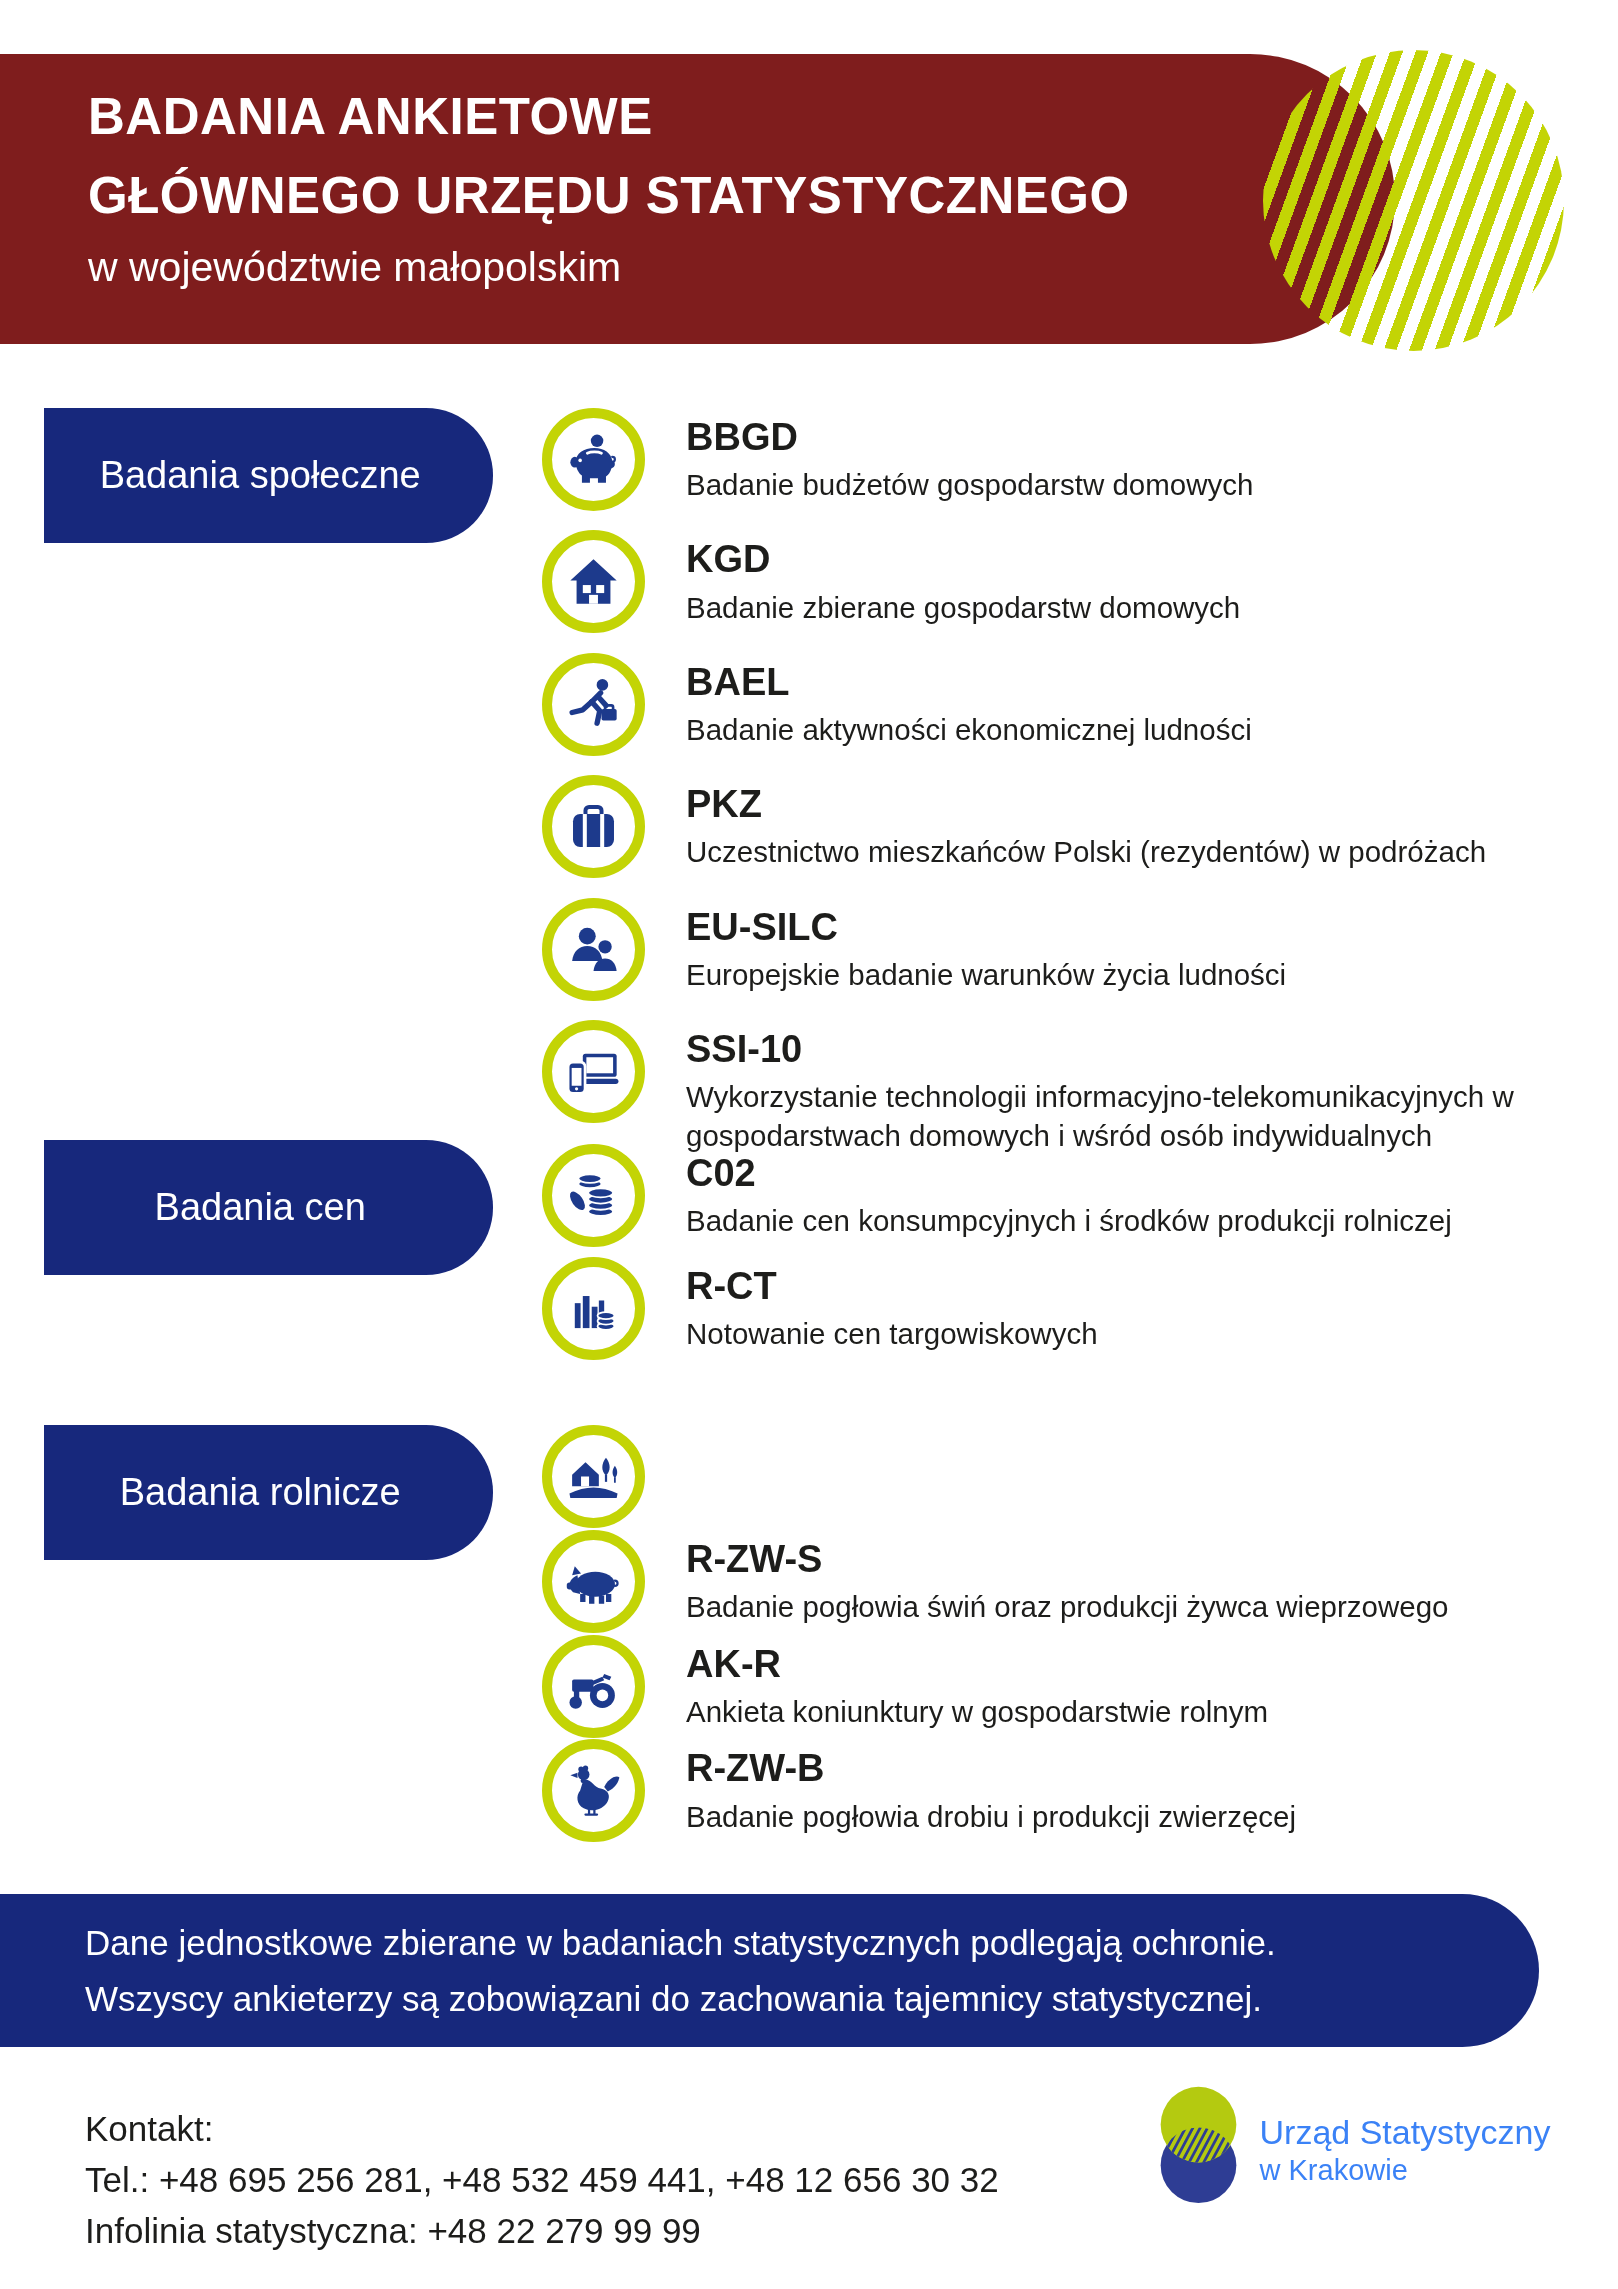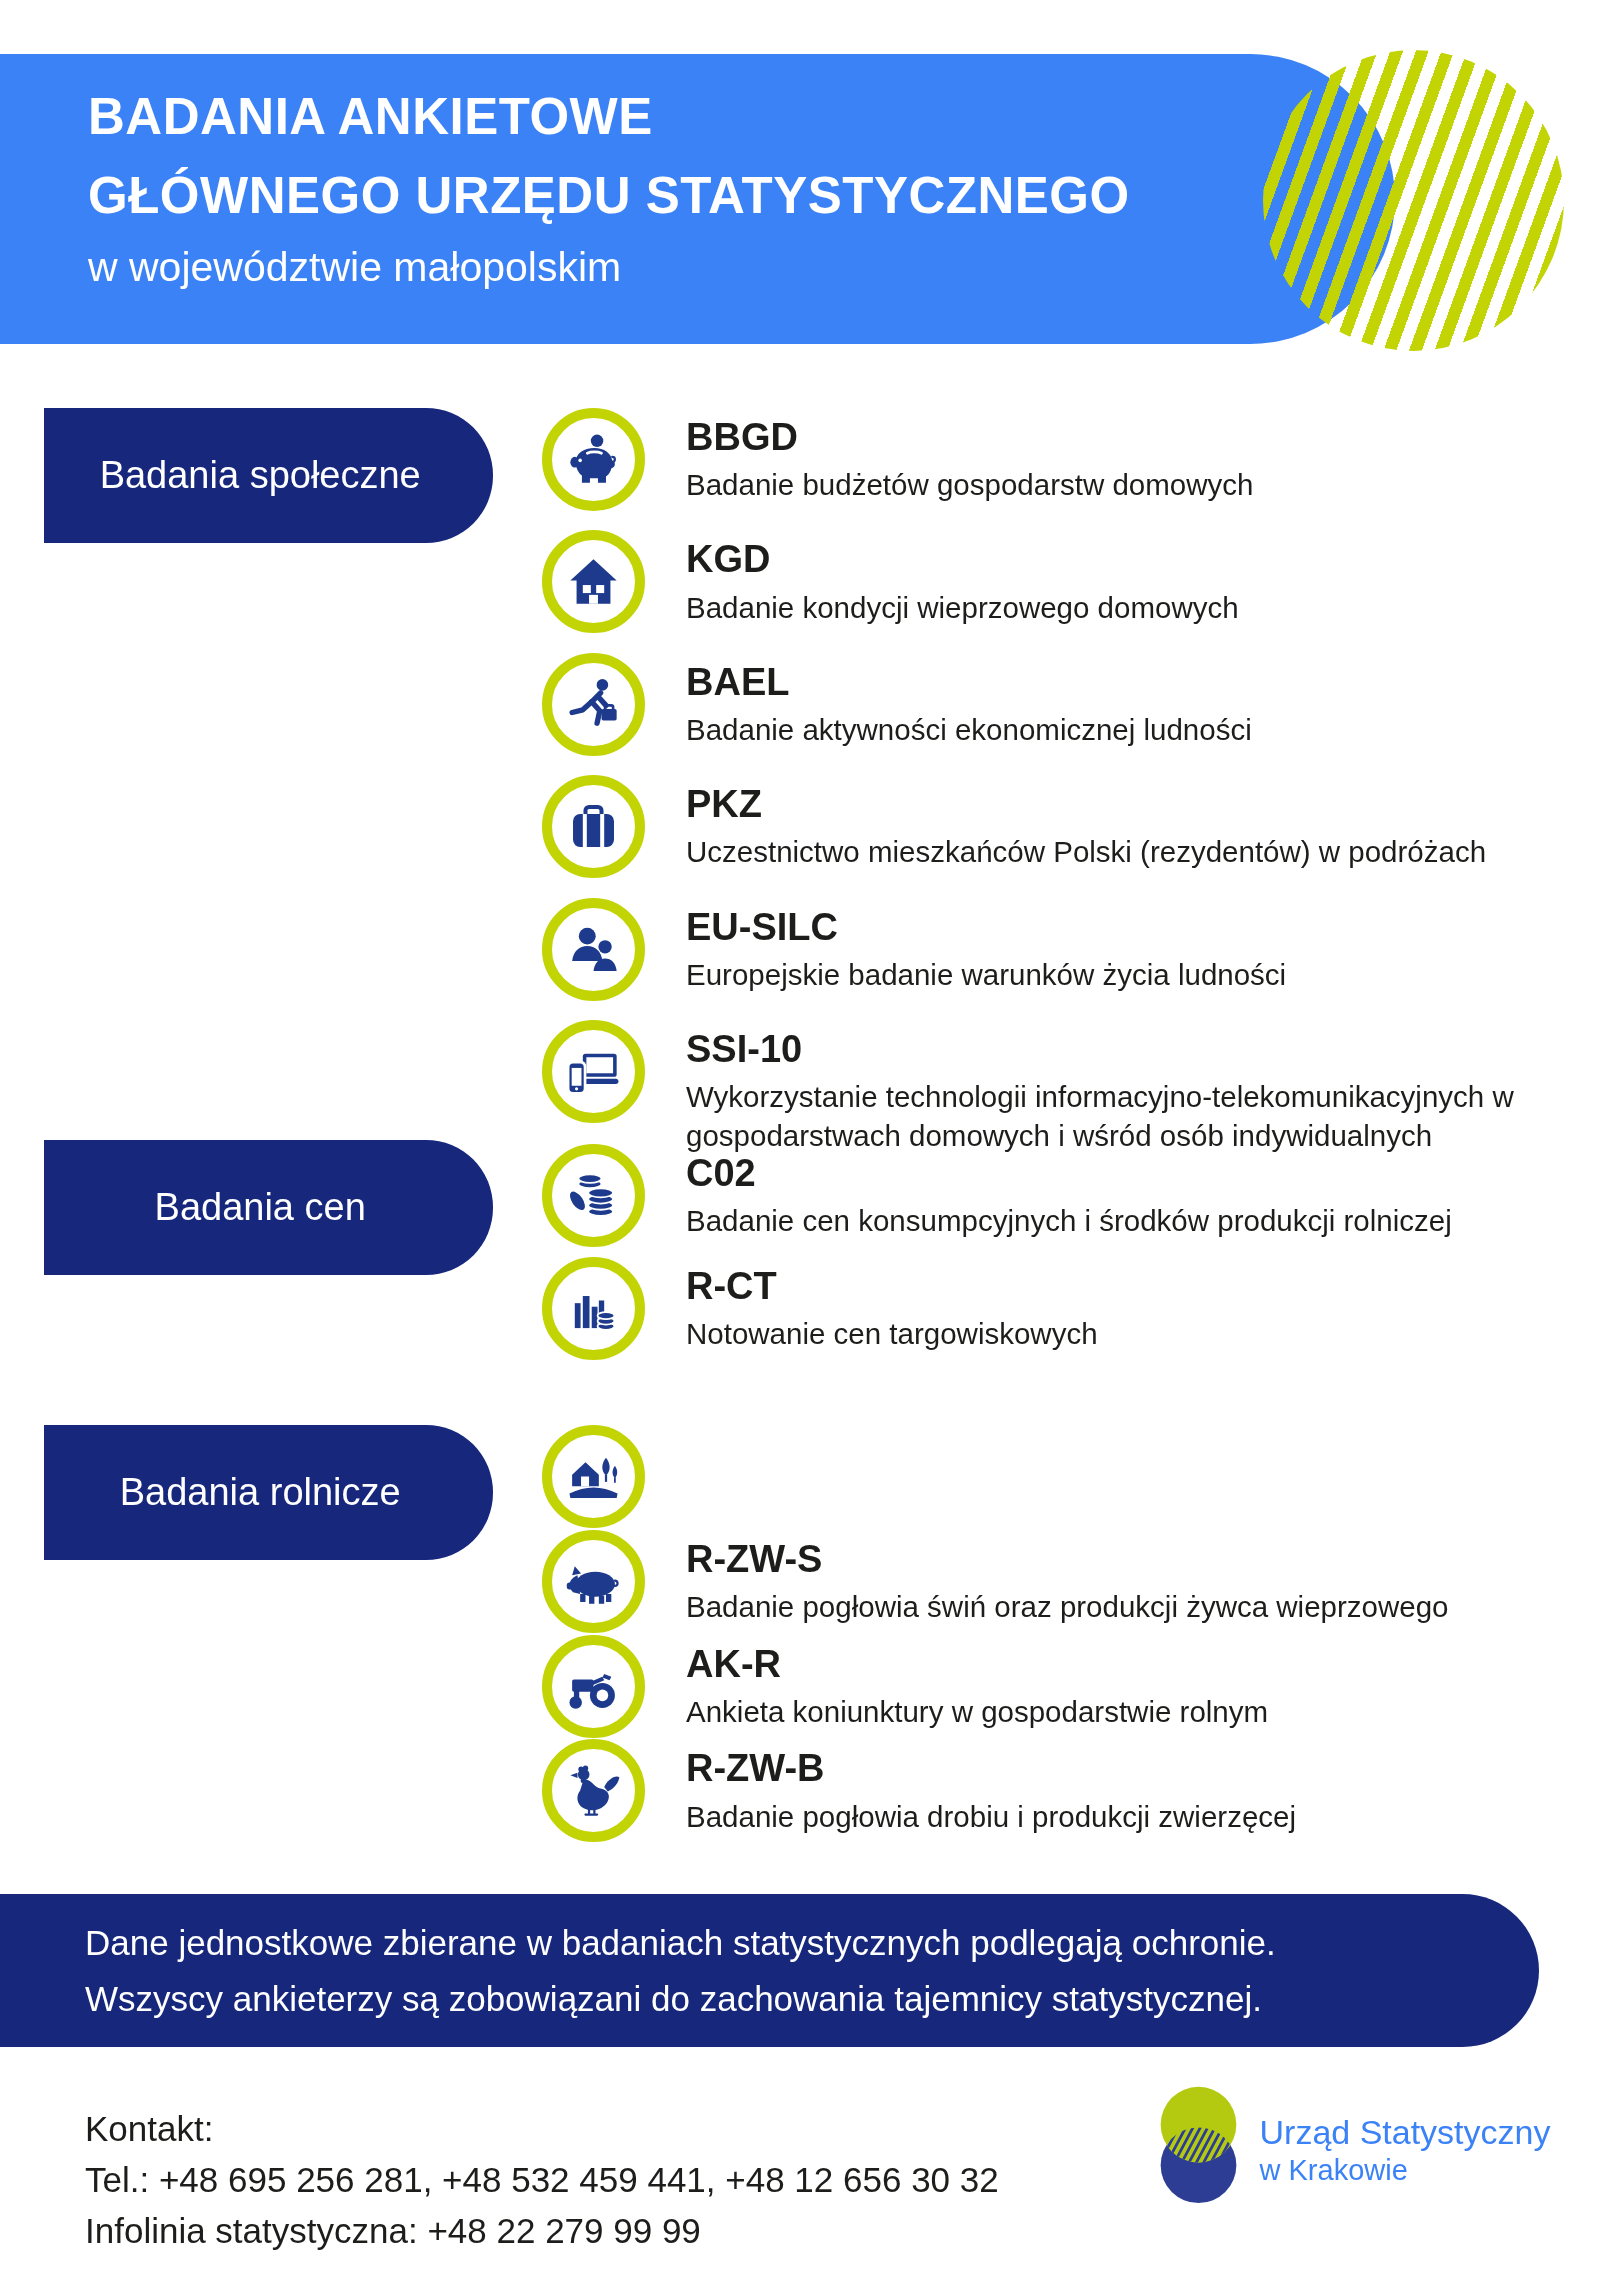--- a/index.html
+++ b/index.html
@@ -3,21 +3,21 @@
 <meta charset="utf-8">
 <style>
   html,body{margin:0;padding:0;background:#fff;}
   .page{
     position:relative;width:1619px;height:2290px;background:#ffffff;overflow:hidden;
     font-family:"Liberation Sans","DejaVu Sans",sans-serif;color:#1d1d1b;
   }
   
   .header{
     position:absolute;top:54px;left:0;width:1395px;height:290px;
-    background:#3b82f6;border-radius:0 145px 145px 0;
+    background:#7f1d1d;border-radius:0 145px 145px 0;
     color:#ffffff;box-sizing:border-box;padding:37px 0 0 88px;
   }
   .header .t1,.header .t2{font-size:51px;font-weight:700;letter-spacing:0.5px;line-height:1.0;}
   .header .t2{margin-top:28px;}
   .header .sub{font-size:41px;font-weight:400;margin-top:26px;line-height:1.0;}
   .stripes-circle{
     position:absolute;top:50px;left:1263px;width:301px;height:301px;border-radius:50%;
     background:repeating-linear-gradient(110deg,#c3d405 0 12px,transparent 12px 24px);
   }
   
@@ -90,21 +90,21 @@
         <div class="icon-ring">
           <svg viewBox="0 0 64 64">
             <path d="M32 7l26 24h-7v26H13V31H6z"></path>
             <rect x="20" y="36" width="9" height="9" fill="#fff"></rect>
             <rect x="35" y="36" width="9" height="9" fill="#fff"></rect>
             <rect x="27" y="47" width="10" height="10" fill="#fff"></rect>
           </svg>
         </div>
         <div class="item-text">
           <div class="item-code">KGD</div>
-          <div class="item-desc">Badanie kondycji wieprzowego domowych</div>
+          <div class="item-desc">Badanie zbierane gospodarstw domowych</div>
         </div>
       </div>
 
       <div class="item">
         <div class="icon-ring">
           <svg viewBox="0 0 64 64">
             <circle cx="42" cy="10" r="6.5"></circle>
             <g fill="none" stroke="currentColor" stroke-width="6" stroke-linecap="round" stroke-linejoin="round">
               <path d="M40 19 30 29"></path>
               <path d="M30 29l9 10-3 14"></path>

